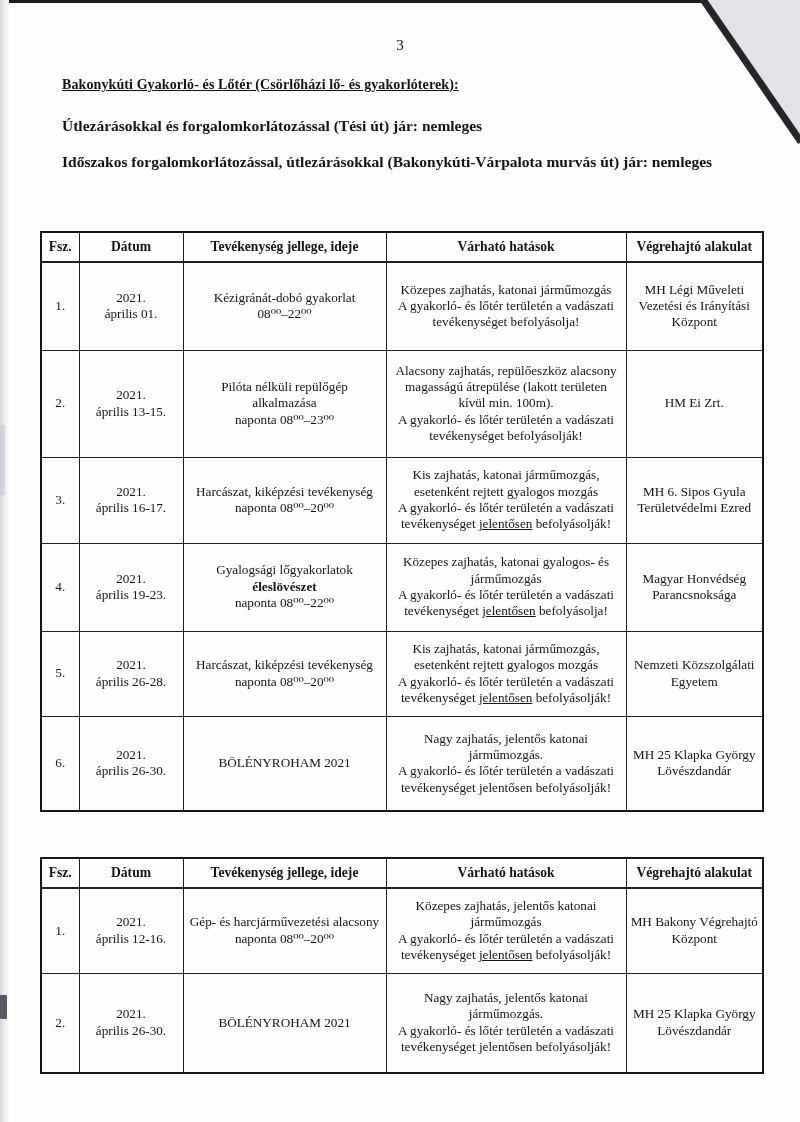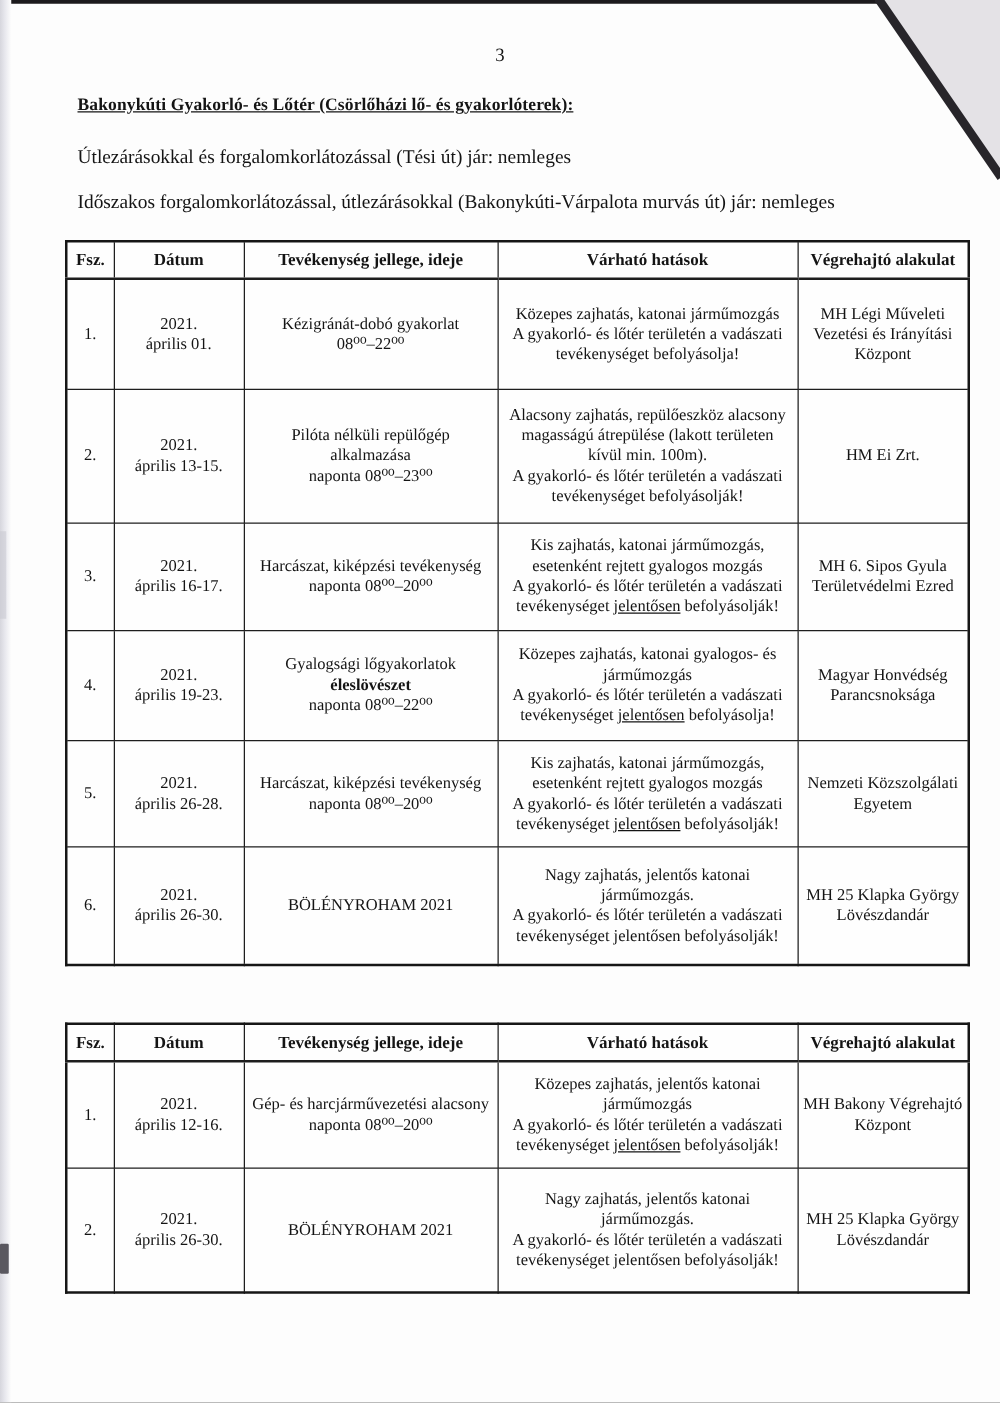--- a/index.html
+++ b/index.html
@@ -21,26 +21,26 @@
   .smudge-1 { position:absolute; left:0; top:995px; width:7px; height:24px; background:#5a5860; border-radius:1px; }
   .smudge-2 { position:absolute; left:0; top:425px; width:5px; height:70px; background:#c9c9d2; opacity:.6; }
   .tick-mark { position:absolute; left:719px; top:1007px; width:8px; height:2.5px; background:#2c2c2c;
     transform:rotate(32deg); border-radius:1px; }
   
   .page-number { position:absolute; top:37px; left:0; width:800px; text-align:center; font-size:15px; }
   .heading { position:absolute; left:62px; font-size:14px; font-weight:bold;
     text-decoration:underline; letter-spacing:.1px; }
   .heading-1 { top:77px; }
   .heading-2 { top:780px; }
-  .intro-line { position:absolute; left:62px; font-size:15.5px; font-weight:normal; }
+  .intro-line { position:absolute; left:62px; font-size:15.5px; font-weight:bold; }
   .intro-1 { top:117px; }
   .intro-2 { top:153px; }
   
-  table { position:absolute; left:52px; width:722px; border-collapse:collapse;
-    table-layout:fixed; background:#fefefe; border:2.5px solid #161616; }
+  table { position:absolute; left:40px; width:722px; border-collapse:collapse;
+    table-layout:fixed; background:#fefefe; border:2.5px solid #161616;margin-top:39px; }
   .table-1 { top:192px; }
   .table-2 { top:818px; }
   th, td { border:1.5px solid #1e1e1e; text-align:center; vertical-align:middle;
     padding:2px 4px; font-size:13.2px; line-height:1.24; }
   th { font-size:13.6px; font-weight:bold; border-bottom-width:2px; }
   tr.hdr { height:30px; }
   .t1-r1 { height:88px; } .t1-r2 { height:107px; } .t1-r3 { height:86px; }
   .t1-r4 { height:88px; } .t1-r5 { height:85px; } .t1-r6 { height:95px; }
   .t2-r1 { height:85px; } .t2-r2 { height:100px; }
   .imp-b { font-weight:normal; }

